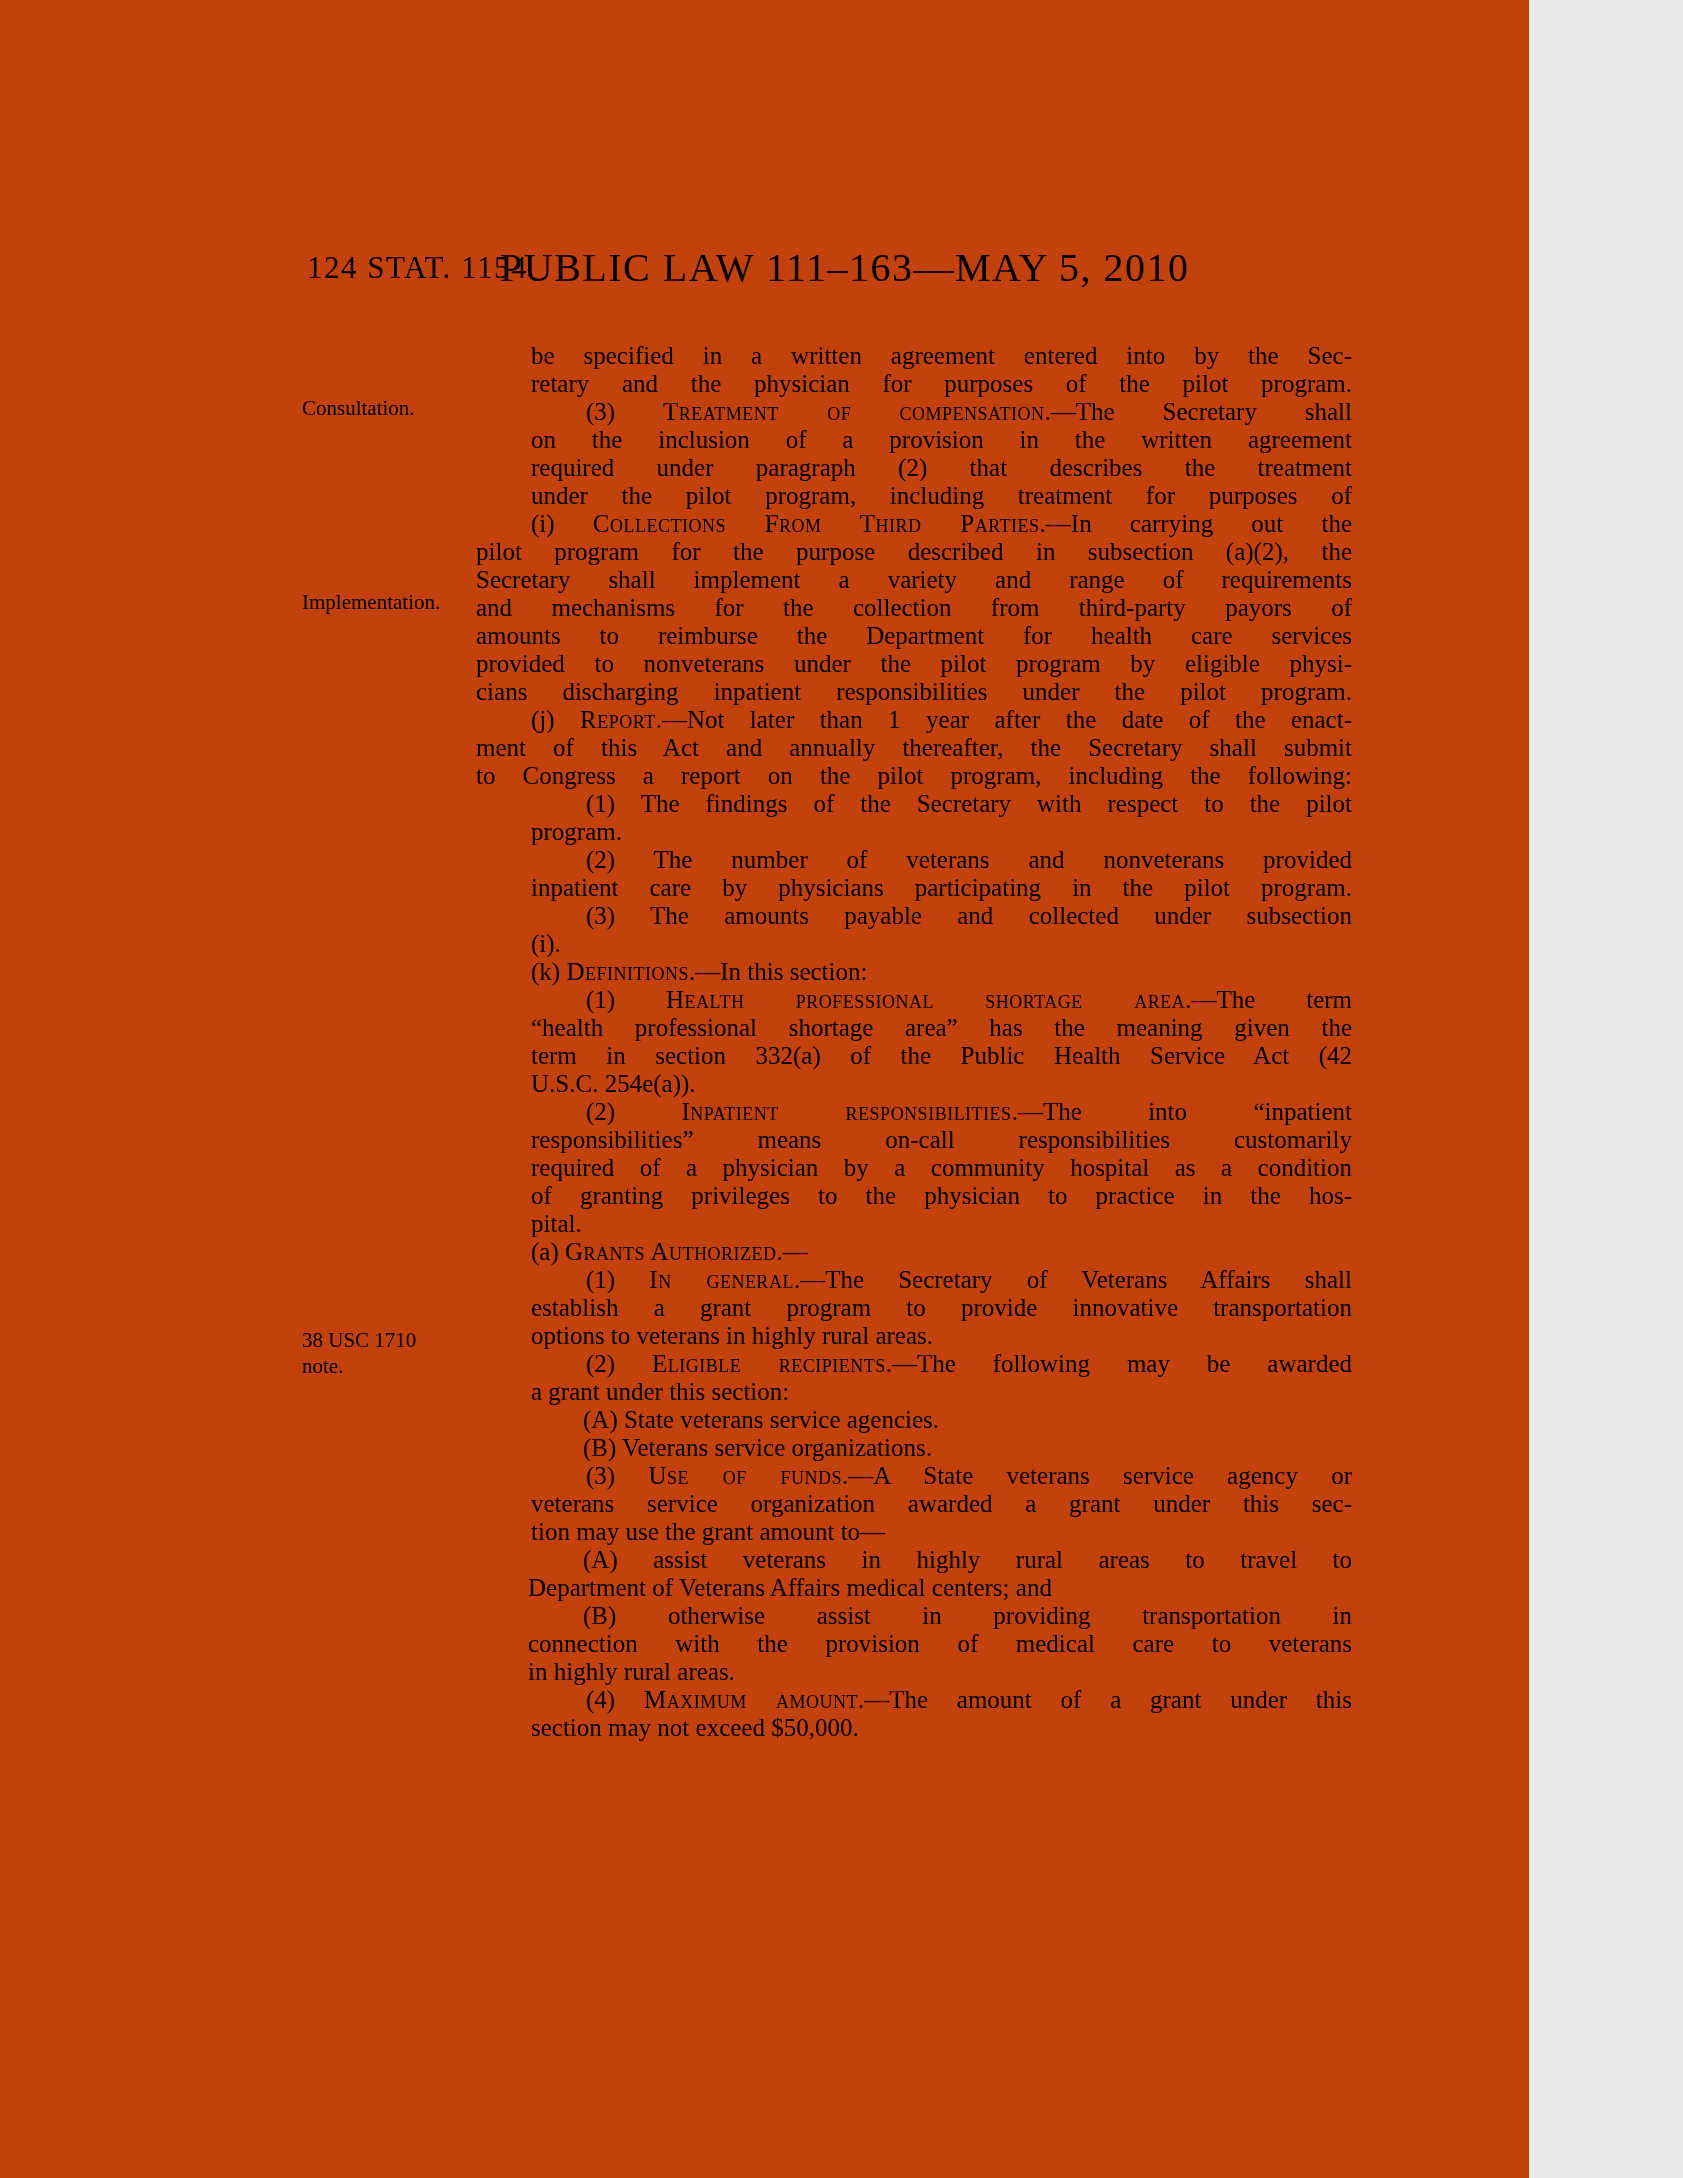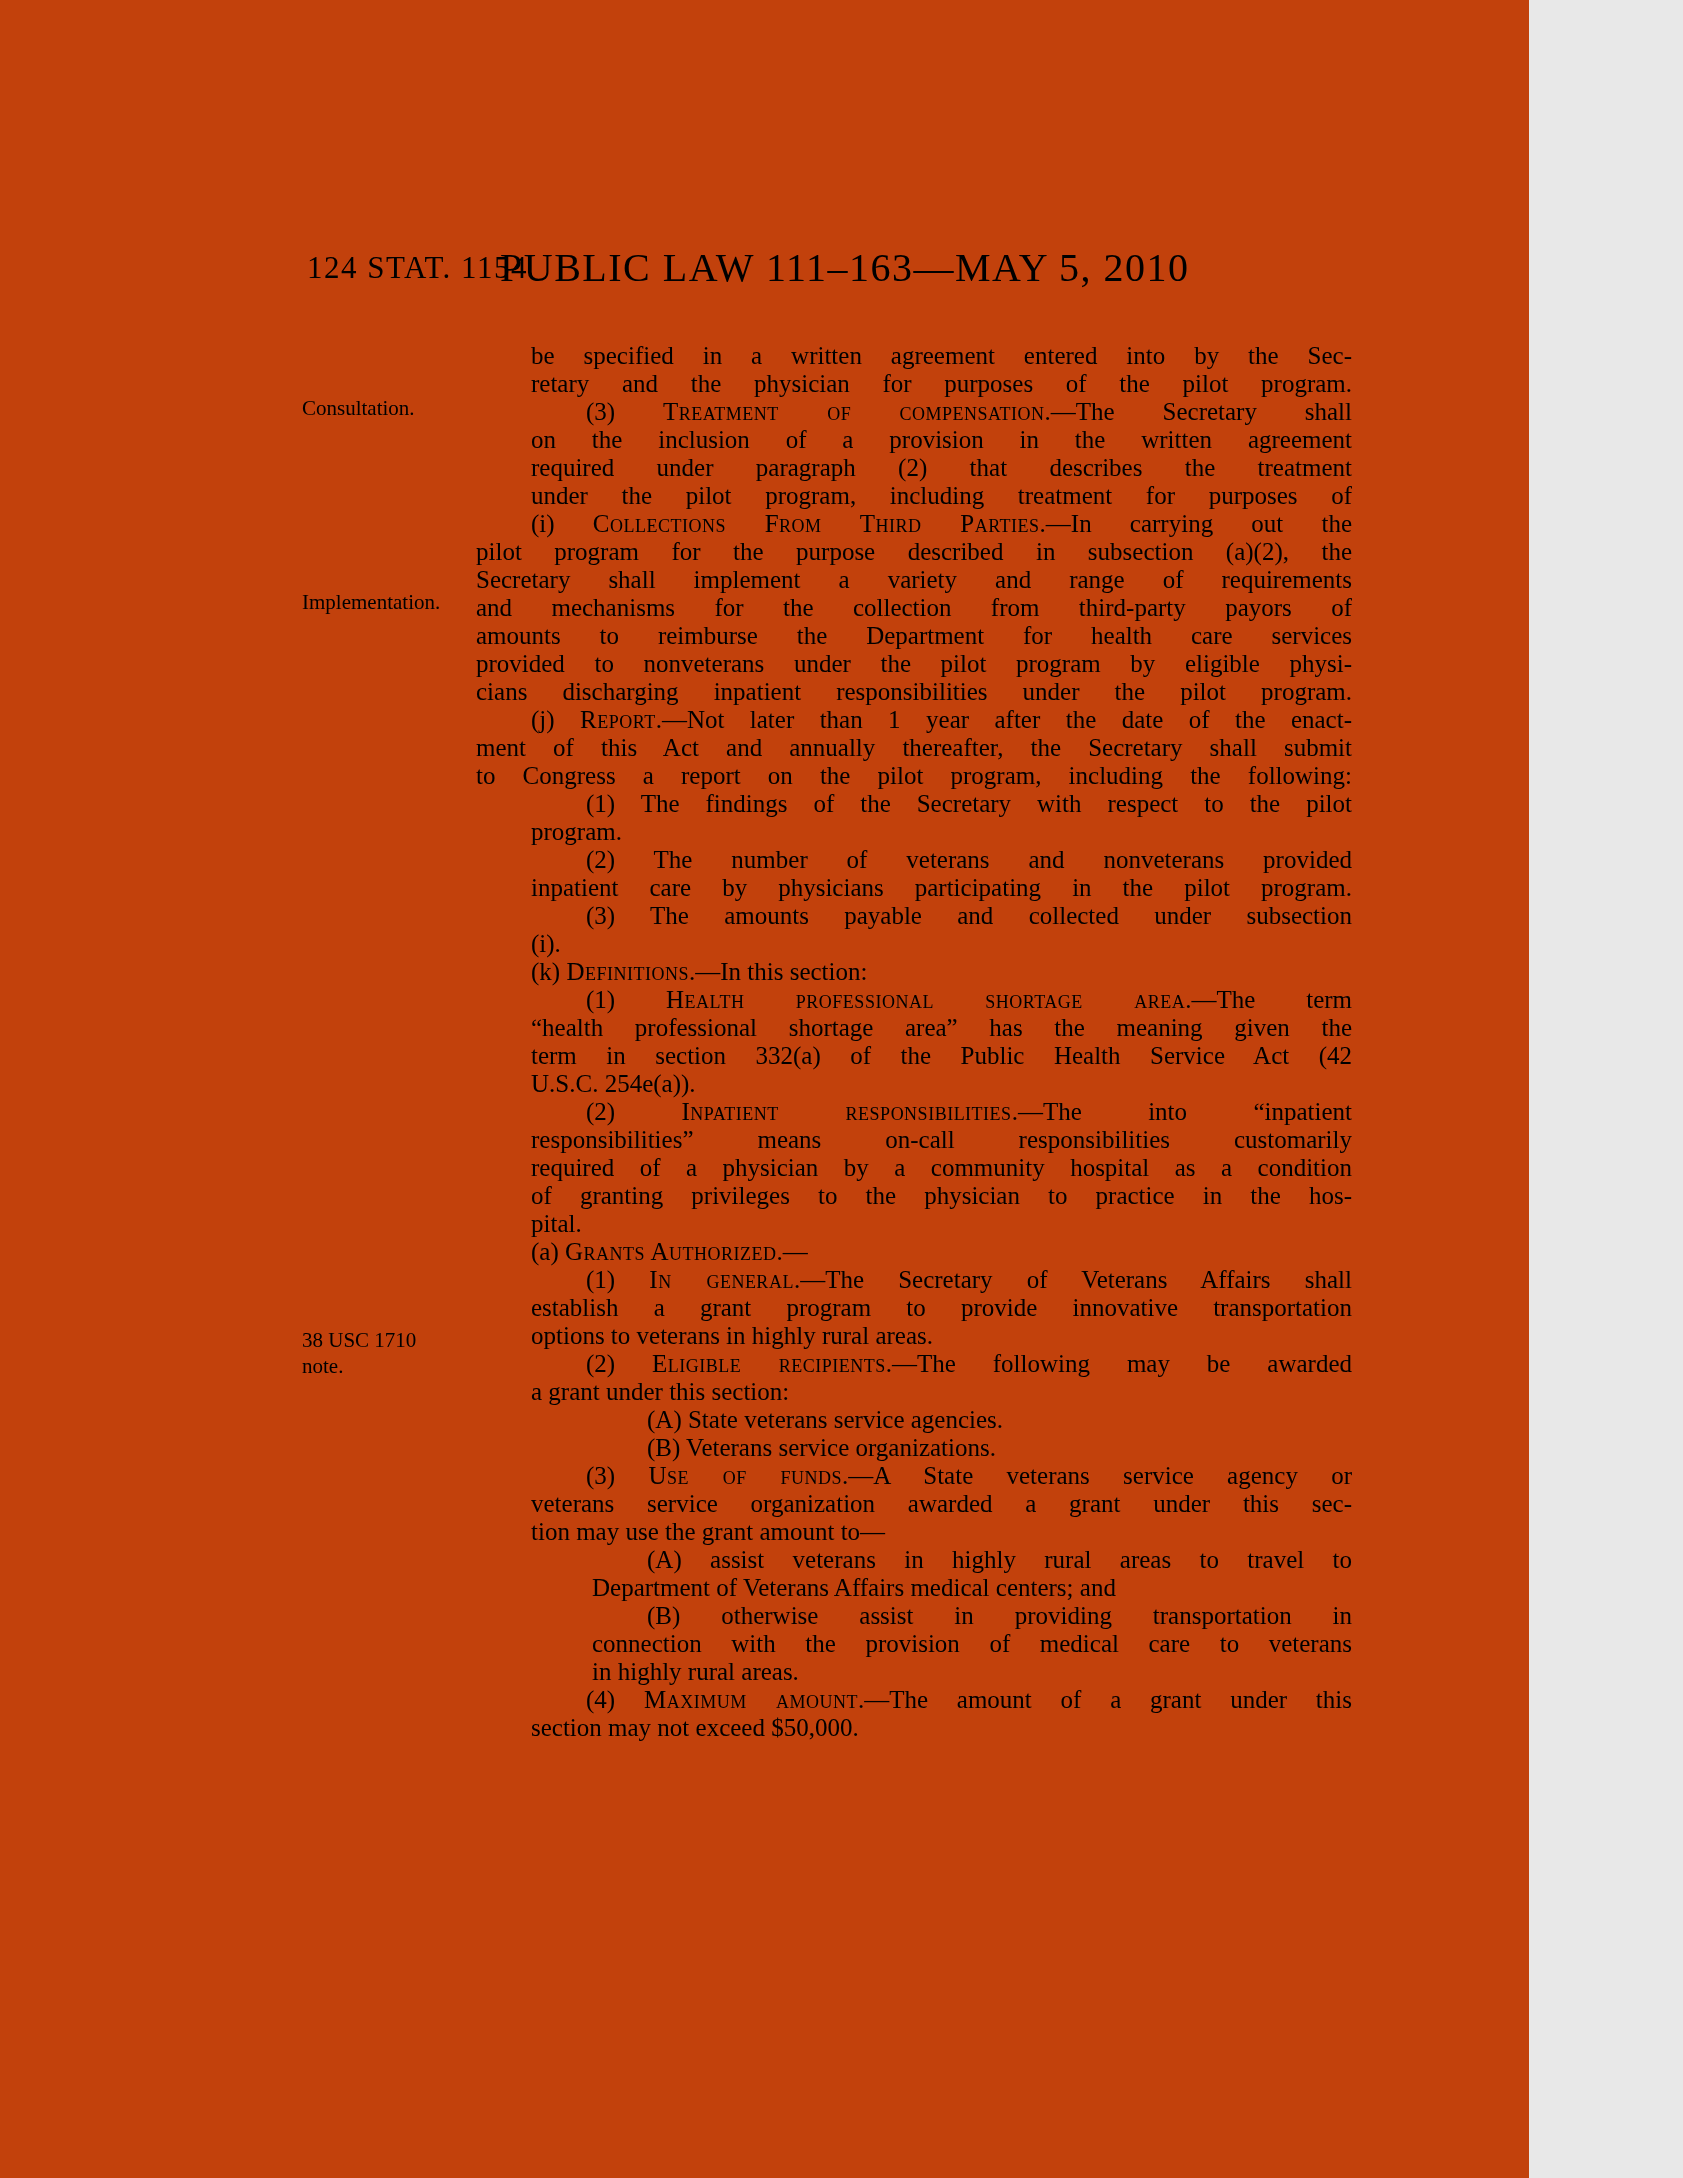--- a/index.html
+++ b/index.html
@@ -31,21 +31,21 @@
   .note-implementation{ top: 589px; }
   .note-usc           { top: 1327px; }
   
   .body-column {
     position: absolute; left: 476px; top: 342px; width: 876px;
     font-size: 25px;
   }
   .tl { height: 28px; line-height: 28px; overflow: hidden; }
   .tl.lvl0 { margin-left: 0; }
   .tl.lvl1 { margin-left: 55px; }
-  .tl.lvl2 { margin-left: 116px; }
+  .tl.lvl2 { margin-left: 52px; }
   .tl.fi   { text-indent: 55px; }
   .tl.jl   { text-align: justify; text-align-last: justify; }
   .sc      { font-variant: small-caps; letter-spacing: 0.5px; }
   
   .sec-heading { margin-top: 12px; margin-bottom: 34px; font-weight: bold; }
   .sec-h-line { height: 38px; line-height: 38px; overflow: hidden; font-size: 25px; letter-spacing: 0.5px; }
   .sec-h-line.just   { text-align: justify; text-align-last: justify; }
   .sec-h-line.center { text-align: center; }
 </style>
 </head>

